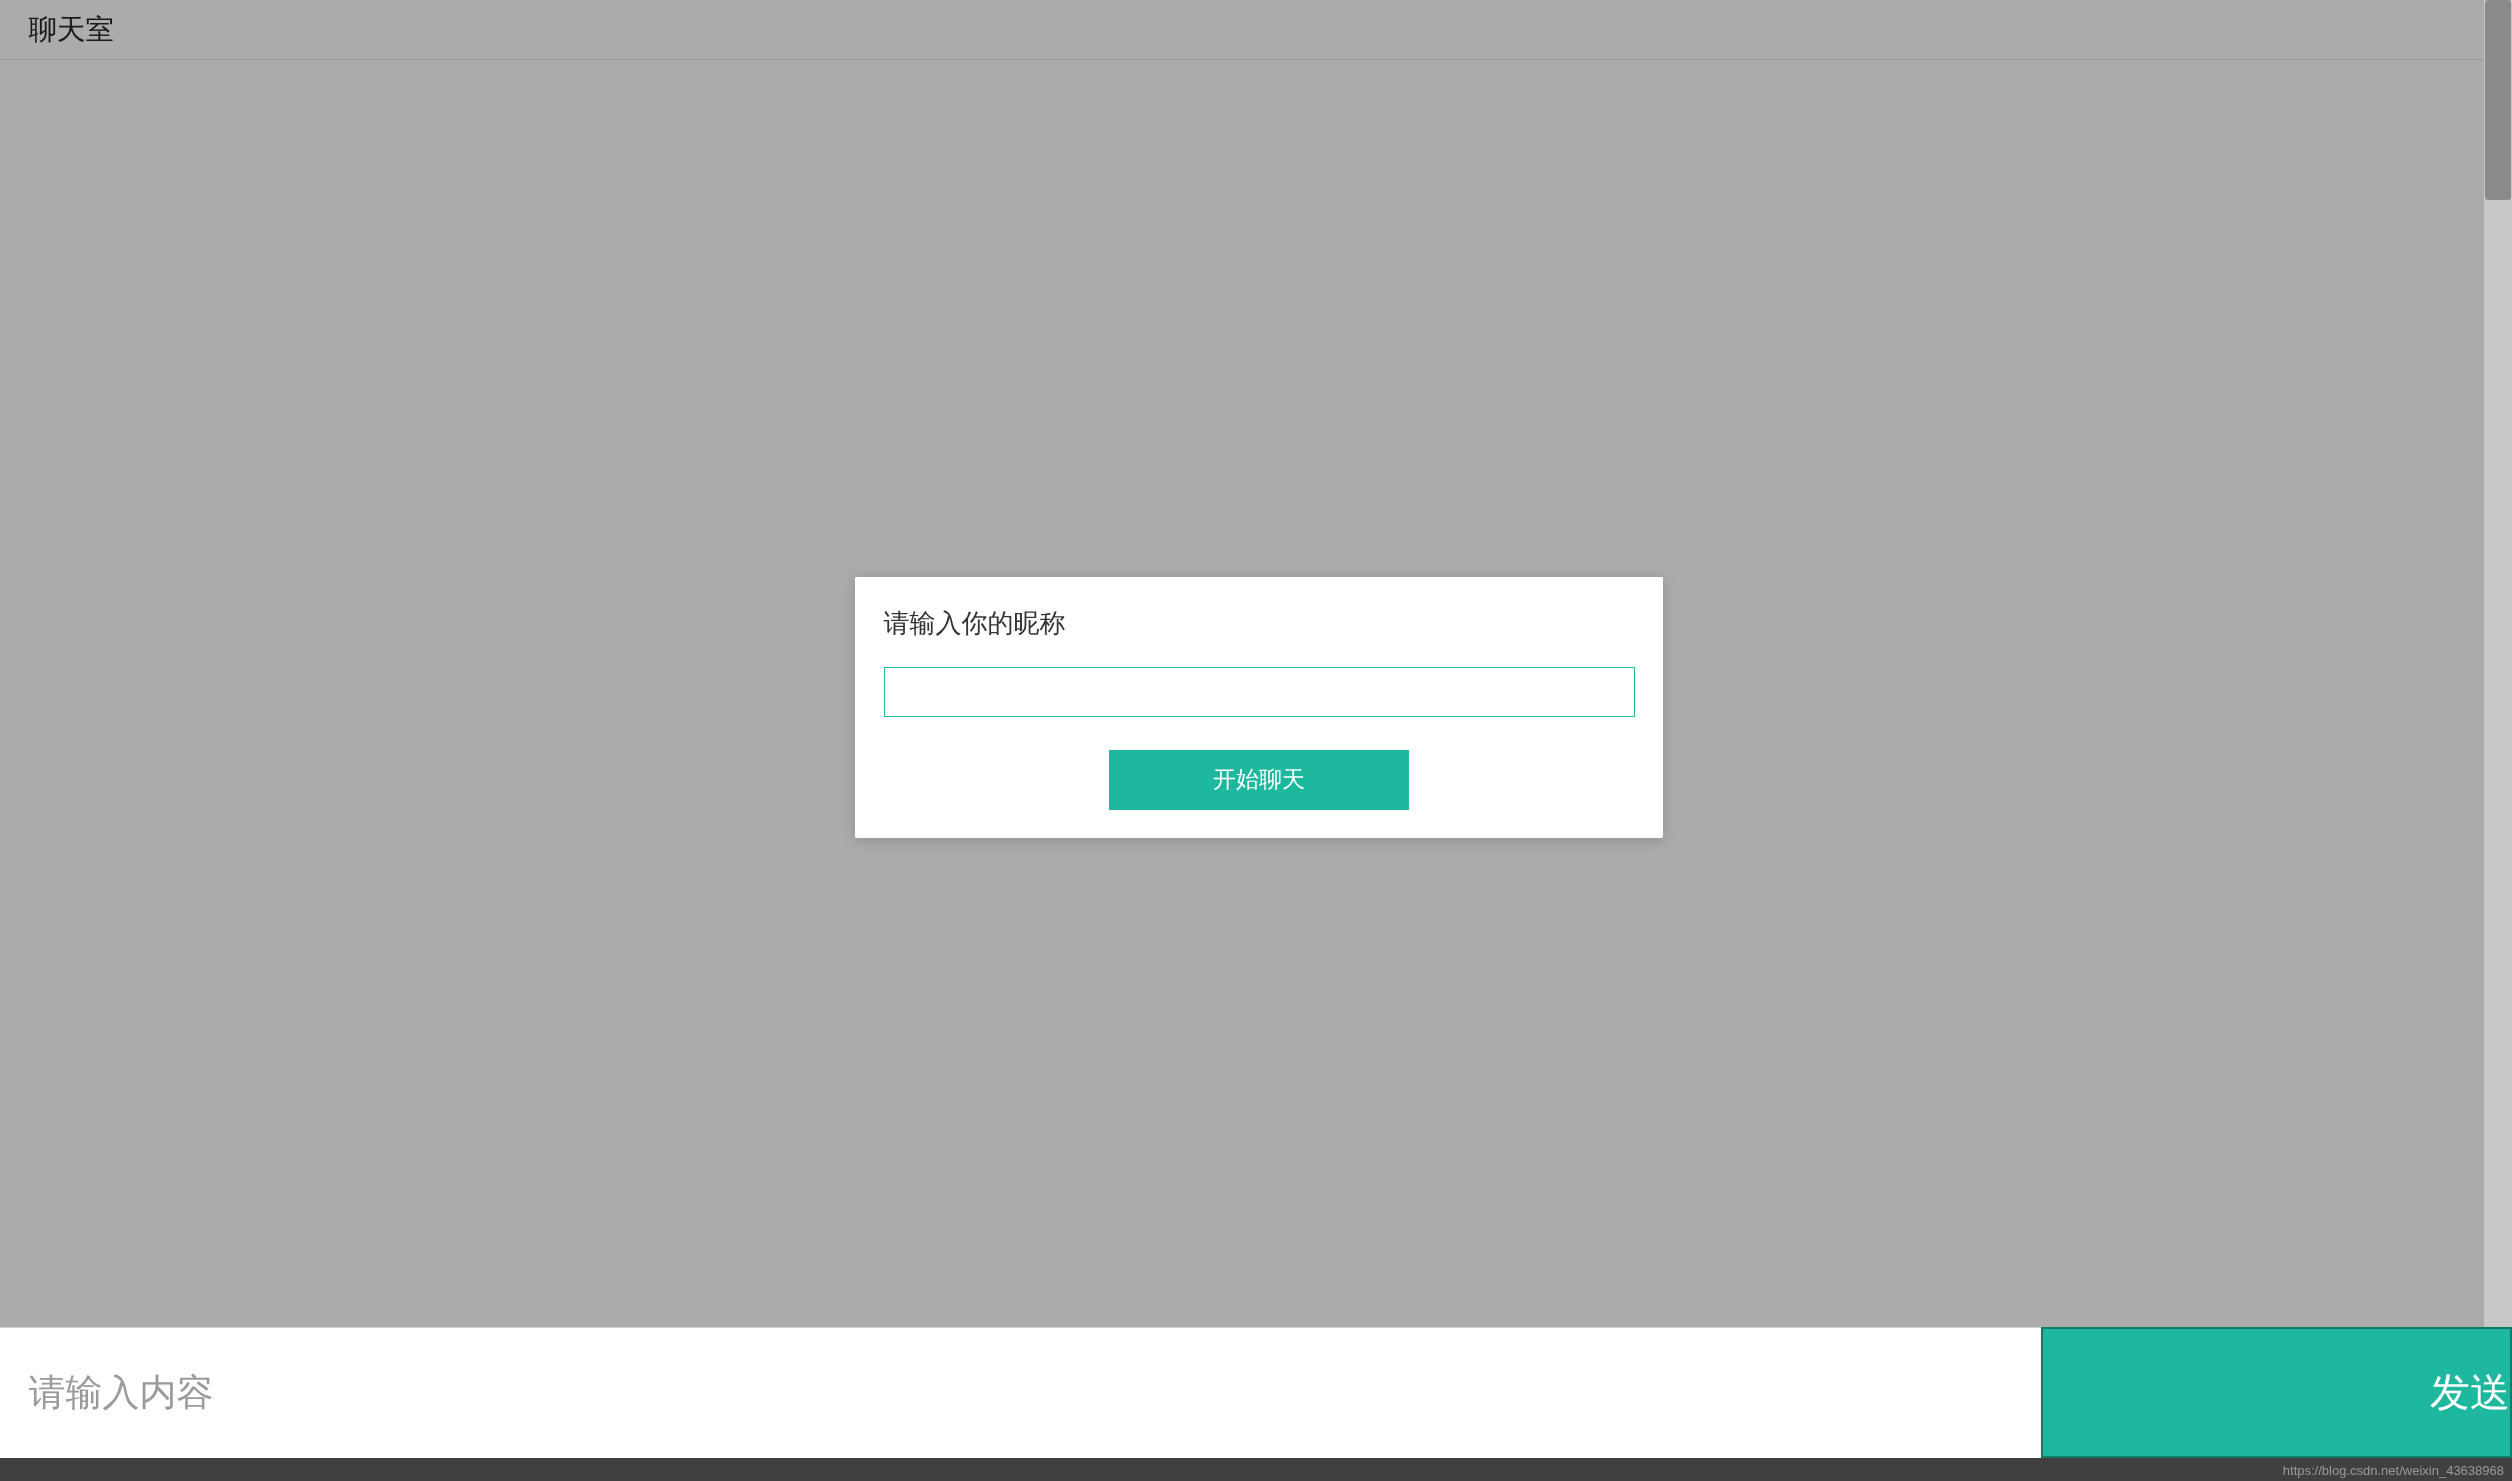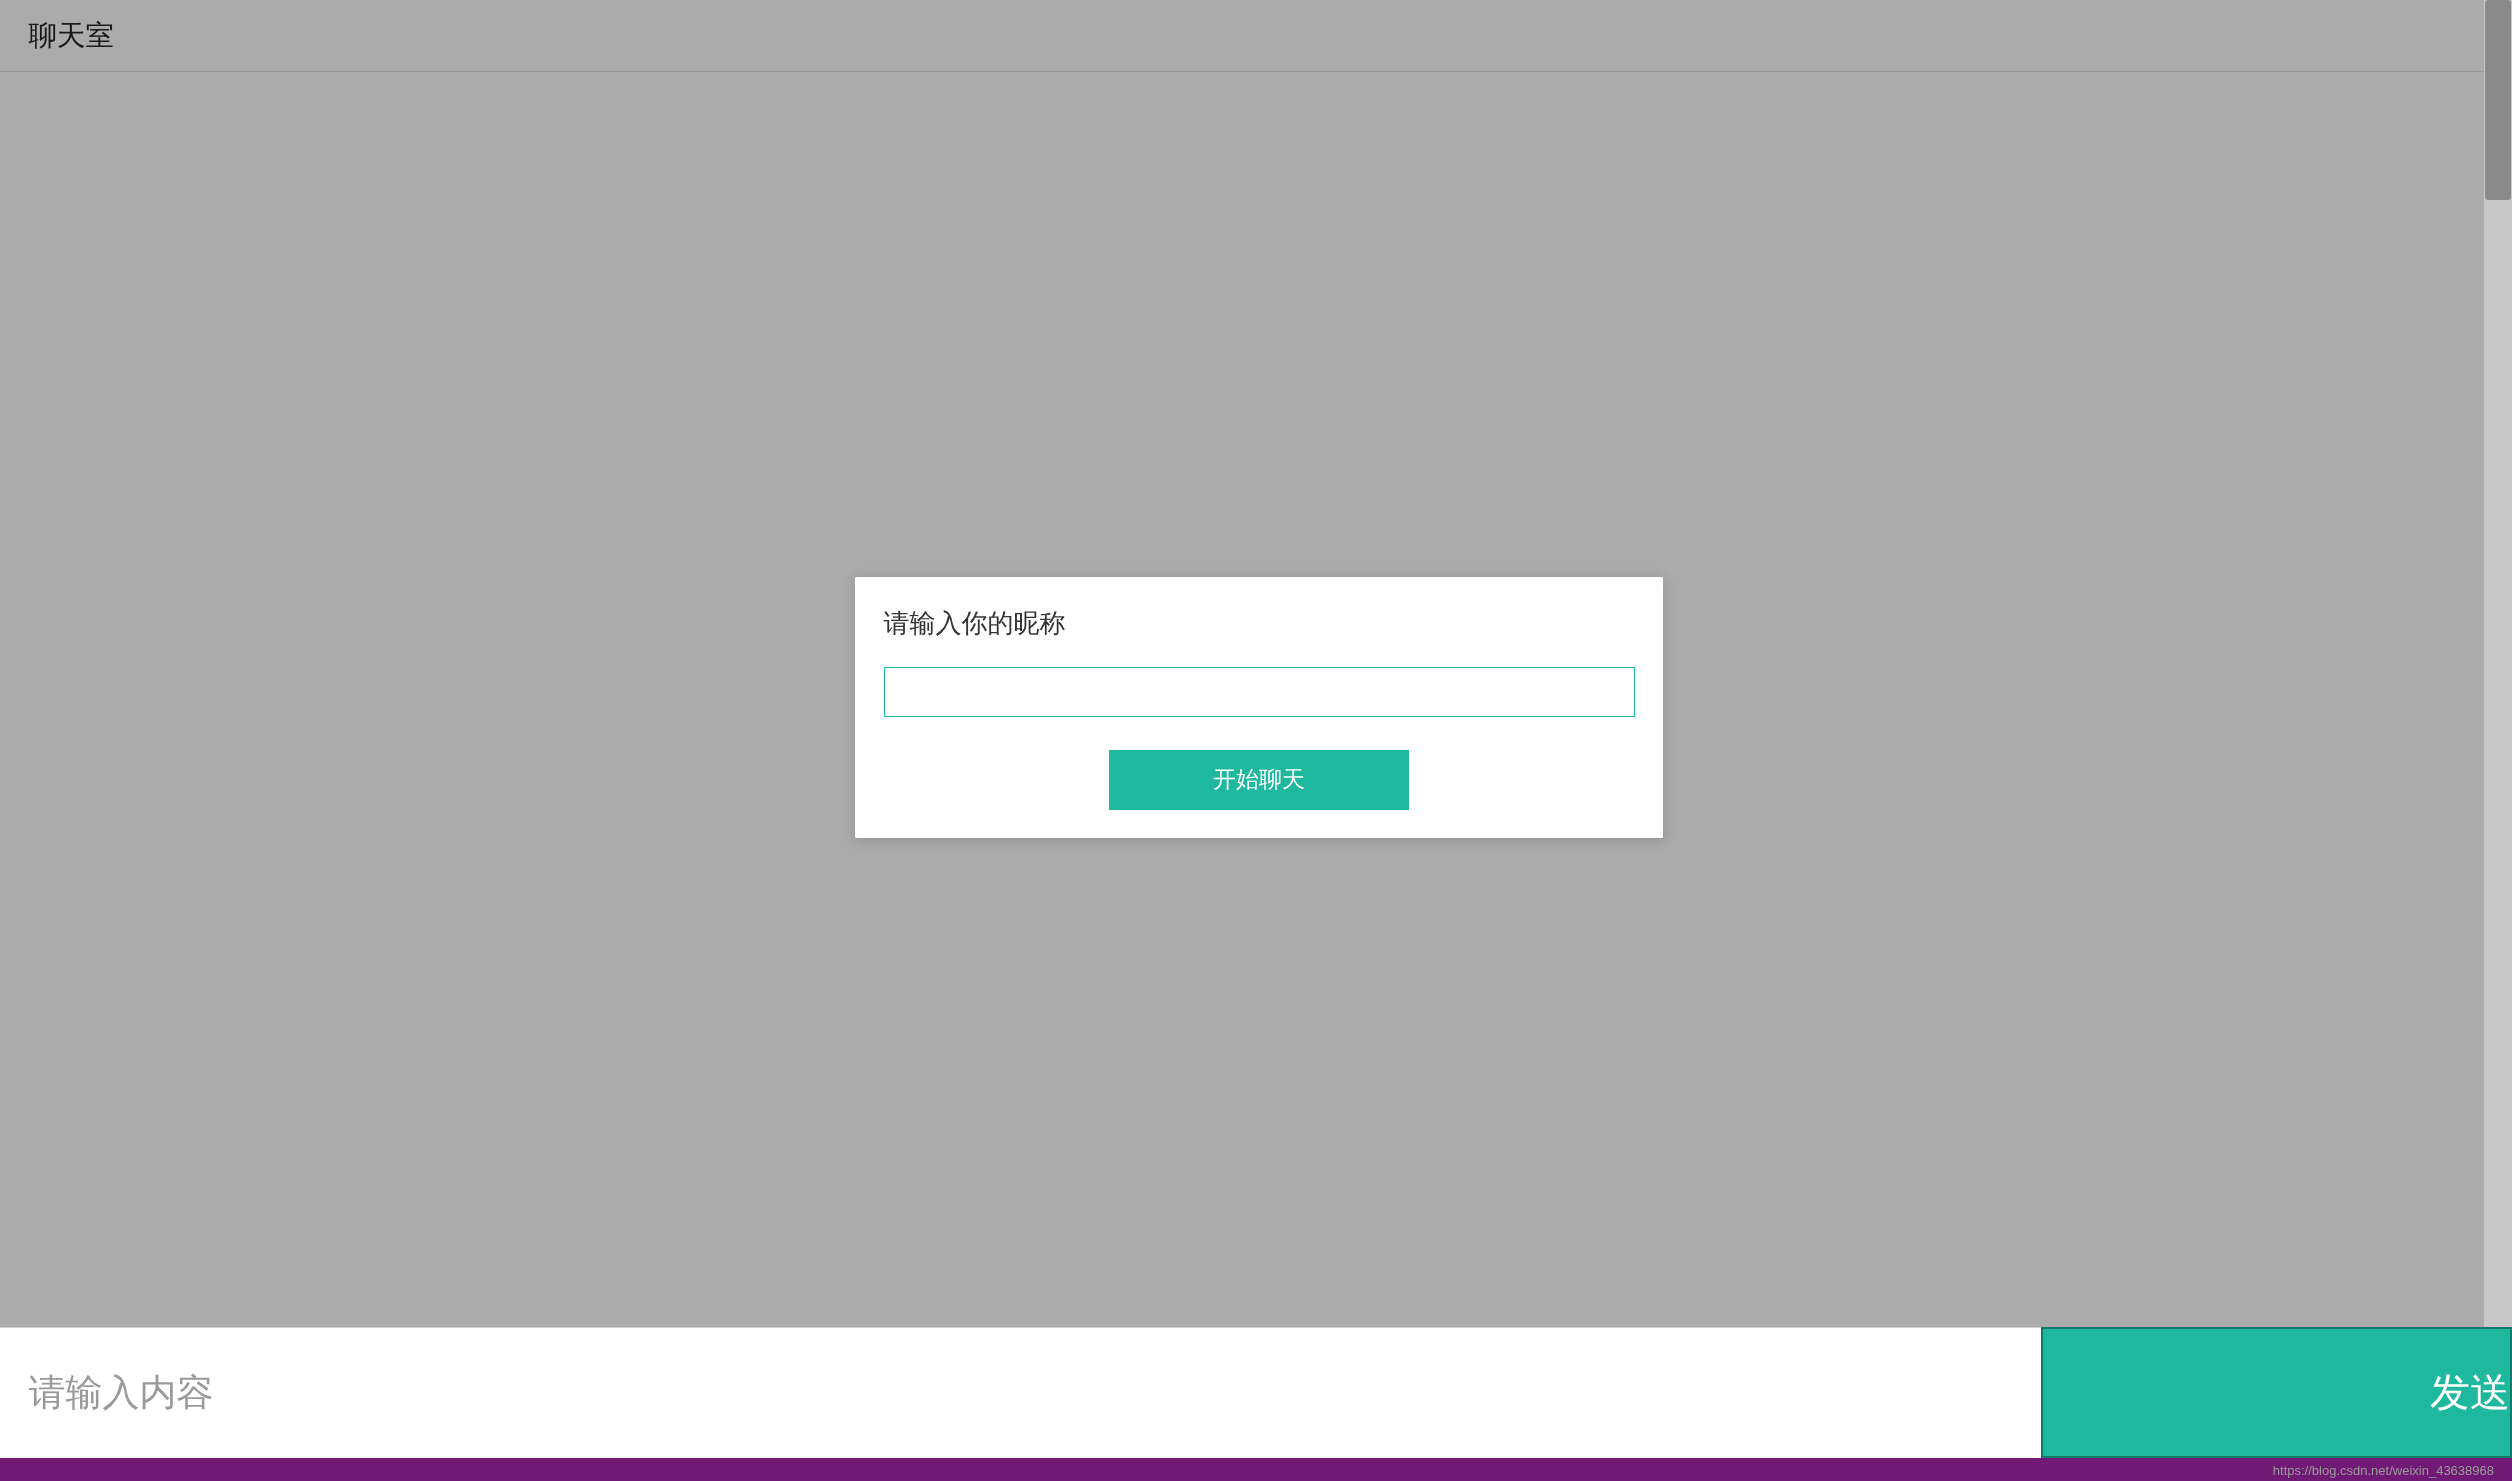--- a/index.html
+++ b/index.html
@@ -14,21 +14,21 @@
       height: 1482px;
       background: #ababab;
       position: relative;
       overflow: hidden;
     }
     
     .header {
       background: #ababab;
       border-bottom: 1.4px solid #9a9a9a;
       padding: 11.4px 28.5px;
-      height: 72px;
+      height: 60px;
       display: flex;
       align-items: center;
     }
     
     .header-title {
       font-size: 28.5px;
       font-weight: 500;
       color: #1a1a1a;
     }
     
@@ -124,25 +124,25 @@
       font-family: inherit;
       text-align: right;
     }
     
     .bottom-bar {
       position: absolute;
       bottom: 0;
       left: 0;
       right: 0;
       height: 24px;
-      background: #701a75;
+      background: #404040;
       display: flex;
       align-items: center;
       justify-content: flex-end;
-      padding: 0 18px;
+      padding: 0 8px;
     }
     
     .watermark {
       color: #9a9a9a;
       font-size: 13px;
       font-family: Arial, sans-serif;
     }
     
     .scrollbar {
       position: absolute;

